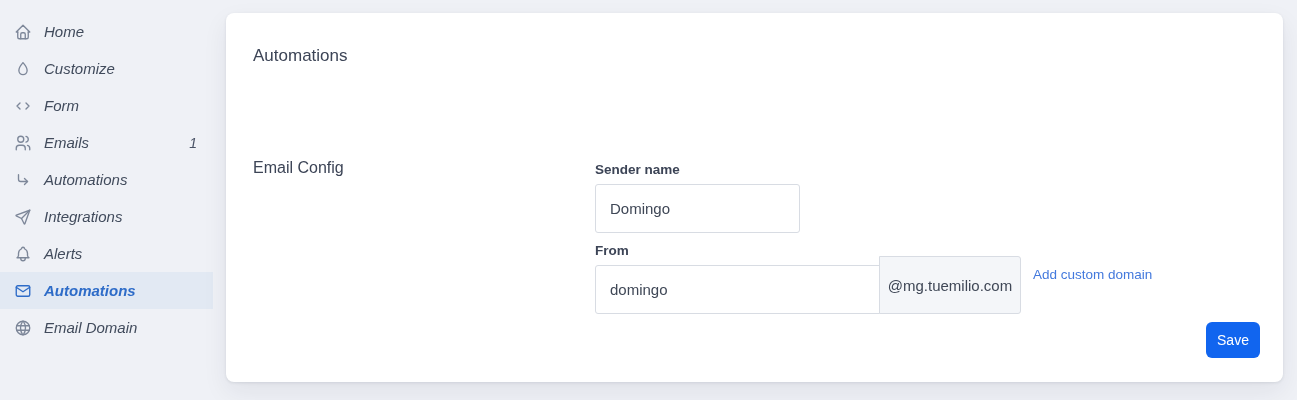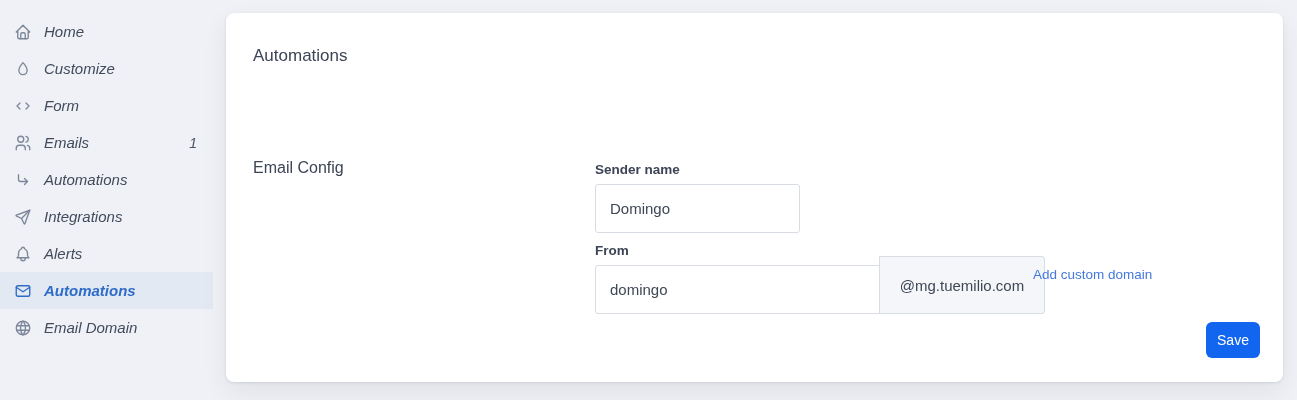--- a/index.html
+++ b/index.html
@@ -112,21 +112,21 @@
     left: 369px; top: 243px;
     display: flex;
   }
   .input-from {
     width: 285px;
     border-radius: 3px 0 0 3px;
   }
   .input-addon {
     display: flex;
     align-items: center;
-    width: 166px;
+    width: 142px;
     justify-content: center;
     margin-left: -1px;
     border: 1px solid #d8dce3;
     border-radius: 0 3px 3px 0;
     background: #f4f6f9;
     font-size: 15px;
     color: #3f4756;
     white-space: nowrap;
   }
   .custom-domain-link {

